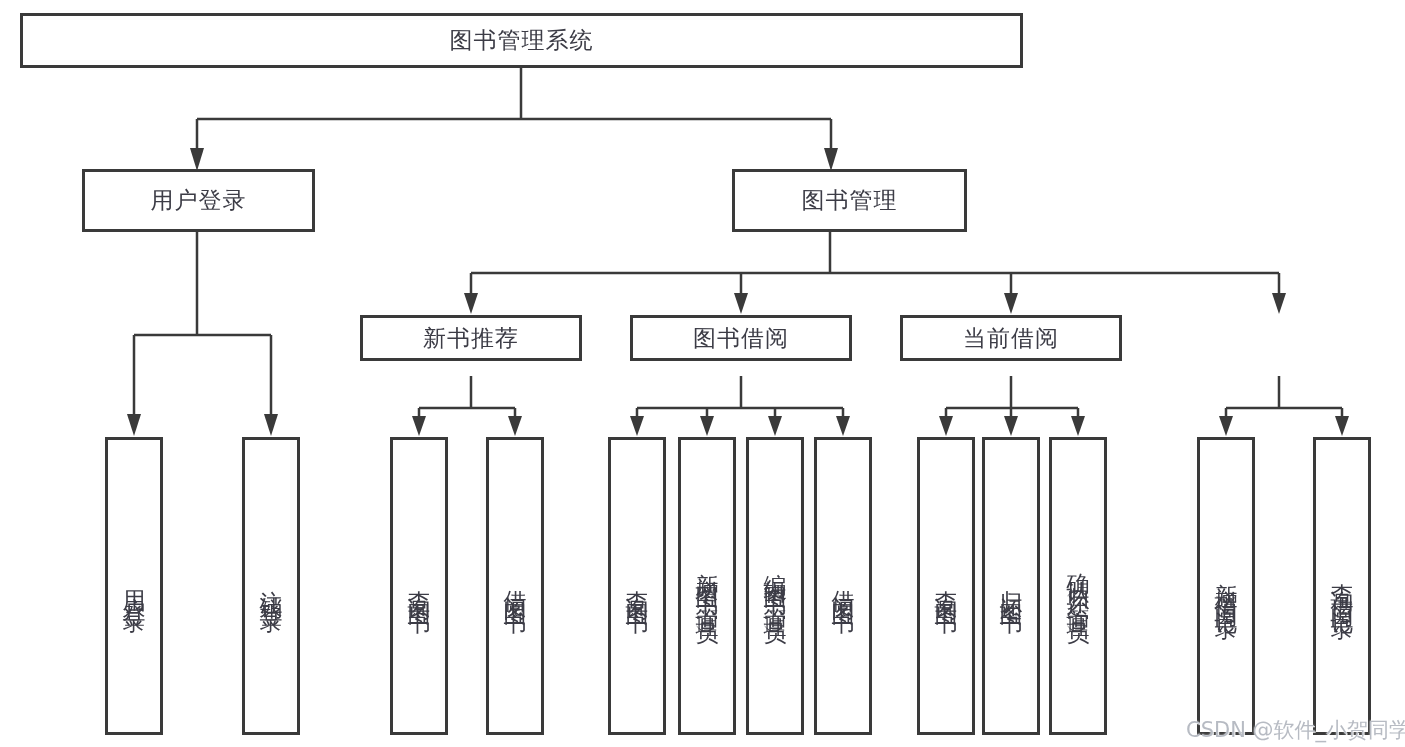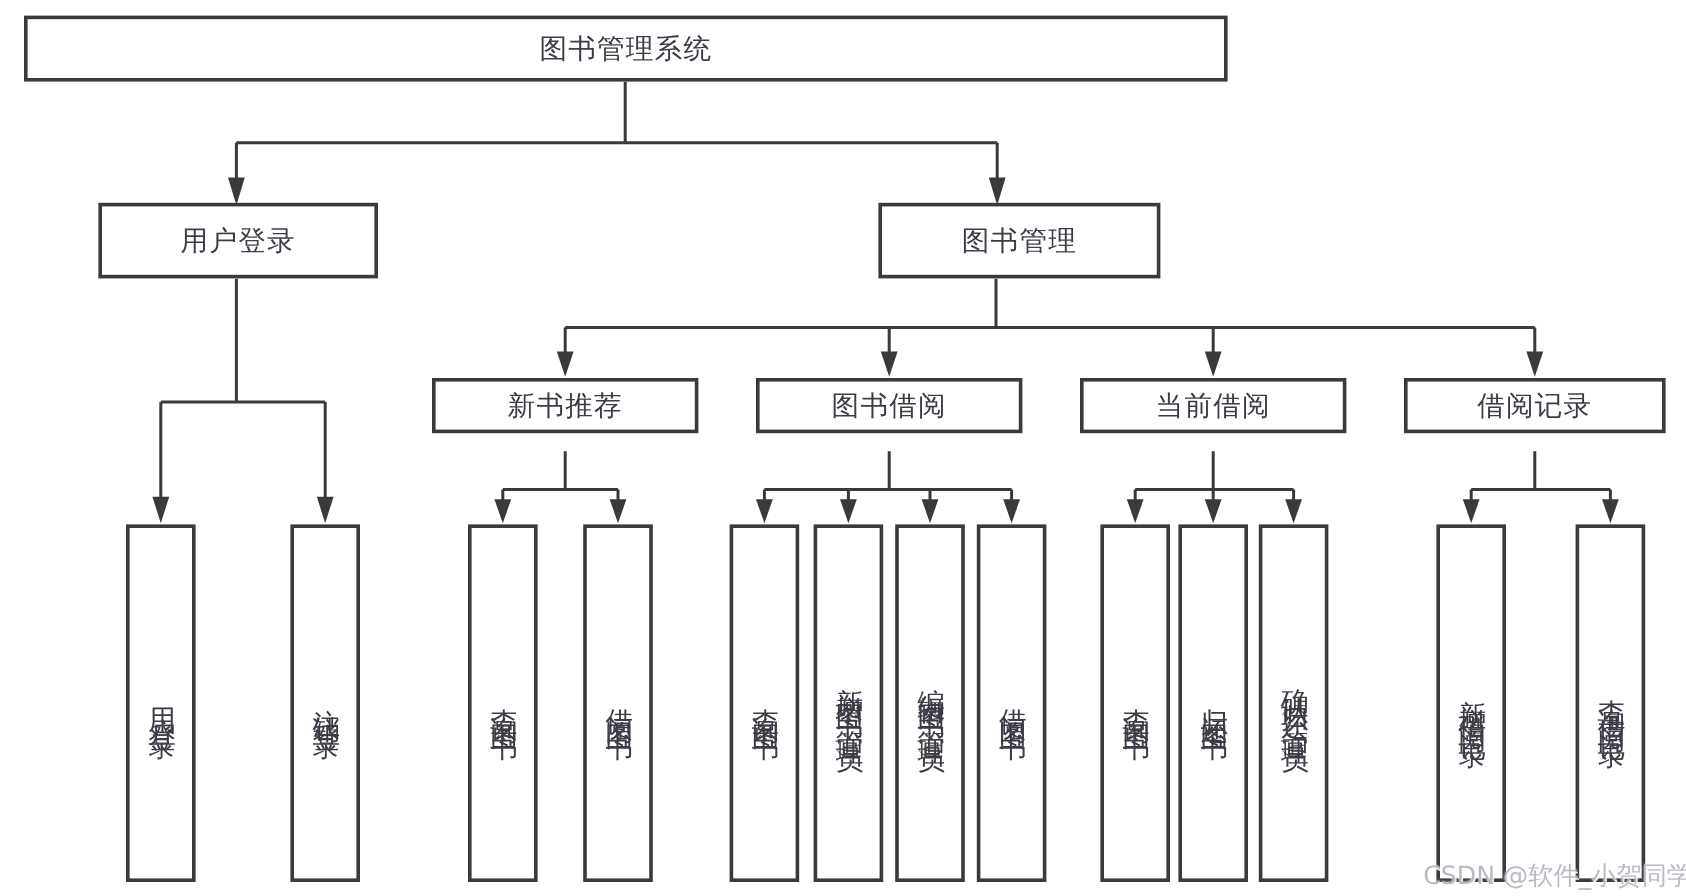--- a/index.html
+++ b/index.html
@@ -122,21 +122,20 @@
   </svg>
 
   <div class="box h root-box">图书管理系统</div>
 
   <div class="box h lvl1-a">用户登录</div>
   <div class="box h lvl1-b">图书管理</div>
 
   <div class="box h grp grp-0">新书推荐</div>
   <div class="box h grp grp-1">图书借阅</div>
   <div class="box h grp grp-2">当前借阅</div>
-  <div class="box h grp grp-3">借阅记录</div>
 
   <div class="box v leaf leaf-0">用户登录</div>
   <div class="box v leaf leaf-1">注销登录</div>
 
   <div class="box v leaf leaf-2">查询图书</div>
   <div class="box v leaf leaf-3">借阅图书</div>
 
   <div class="box v leaf leaf-4">查询图书</div>
   <div class="box v leaf leaf-5">新增图书（管理员）</div>
   <div class="box v leaf leaf-6">编辑图书（管理员）</div>

